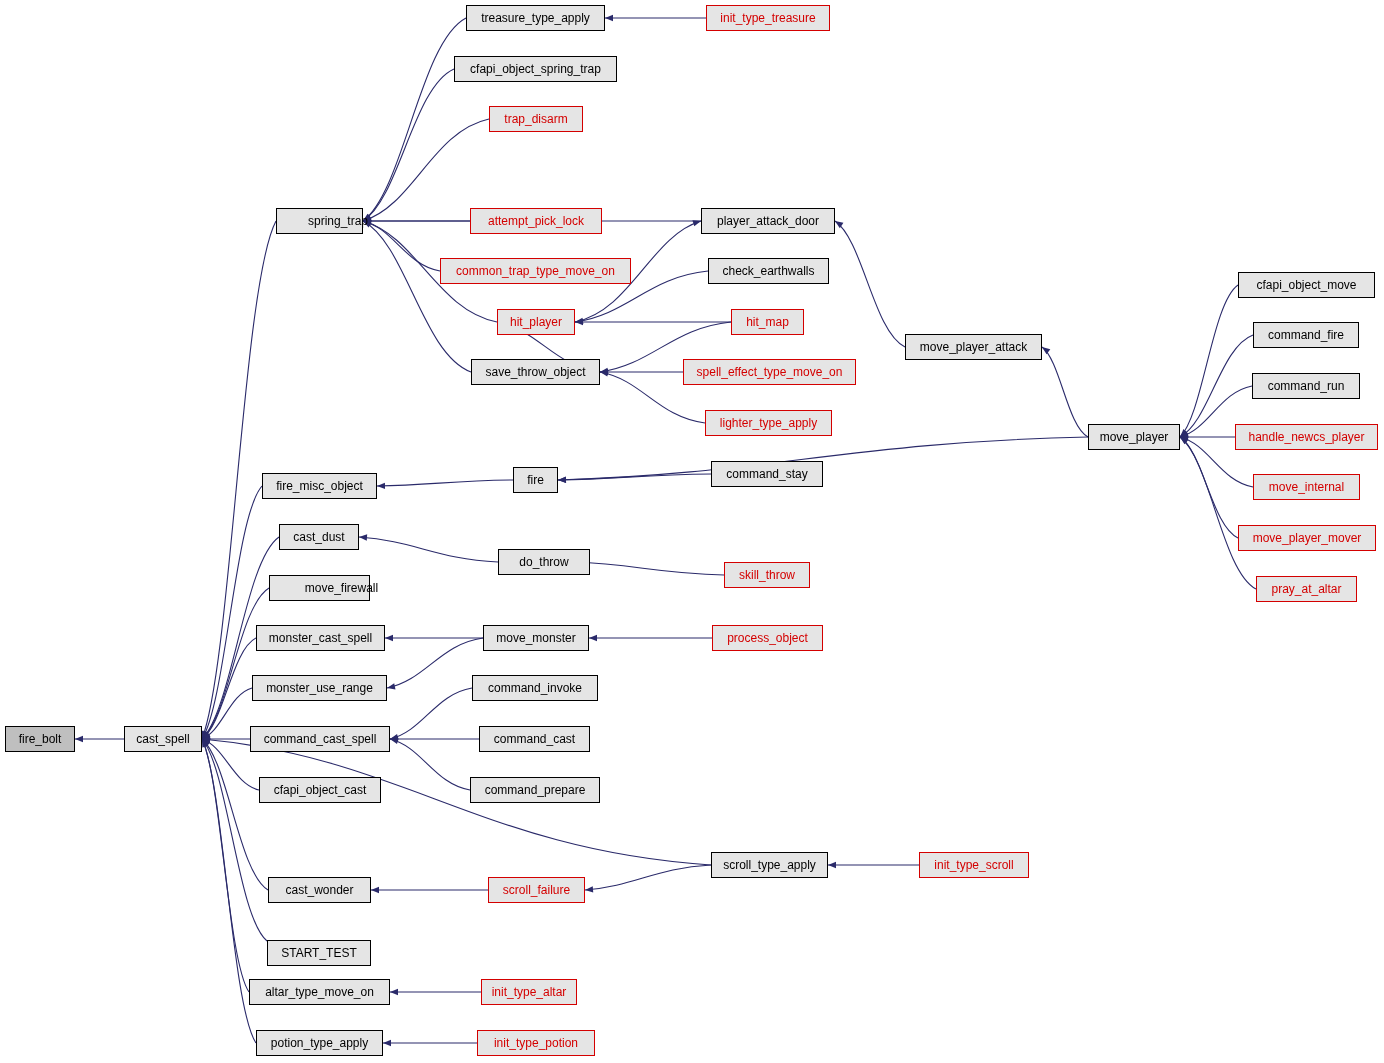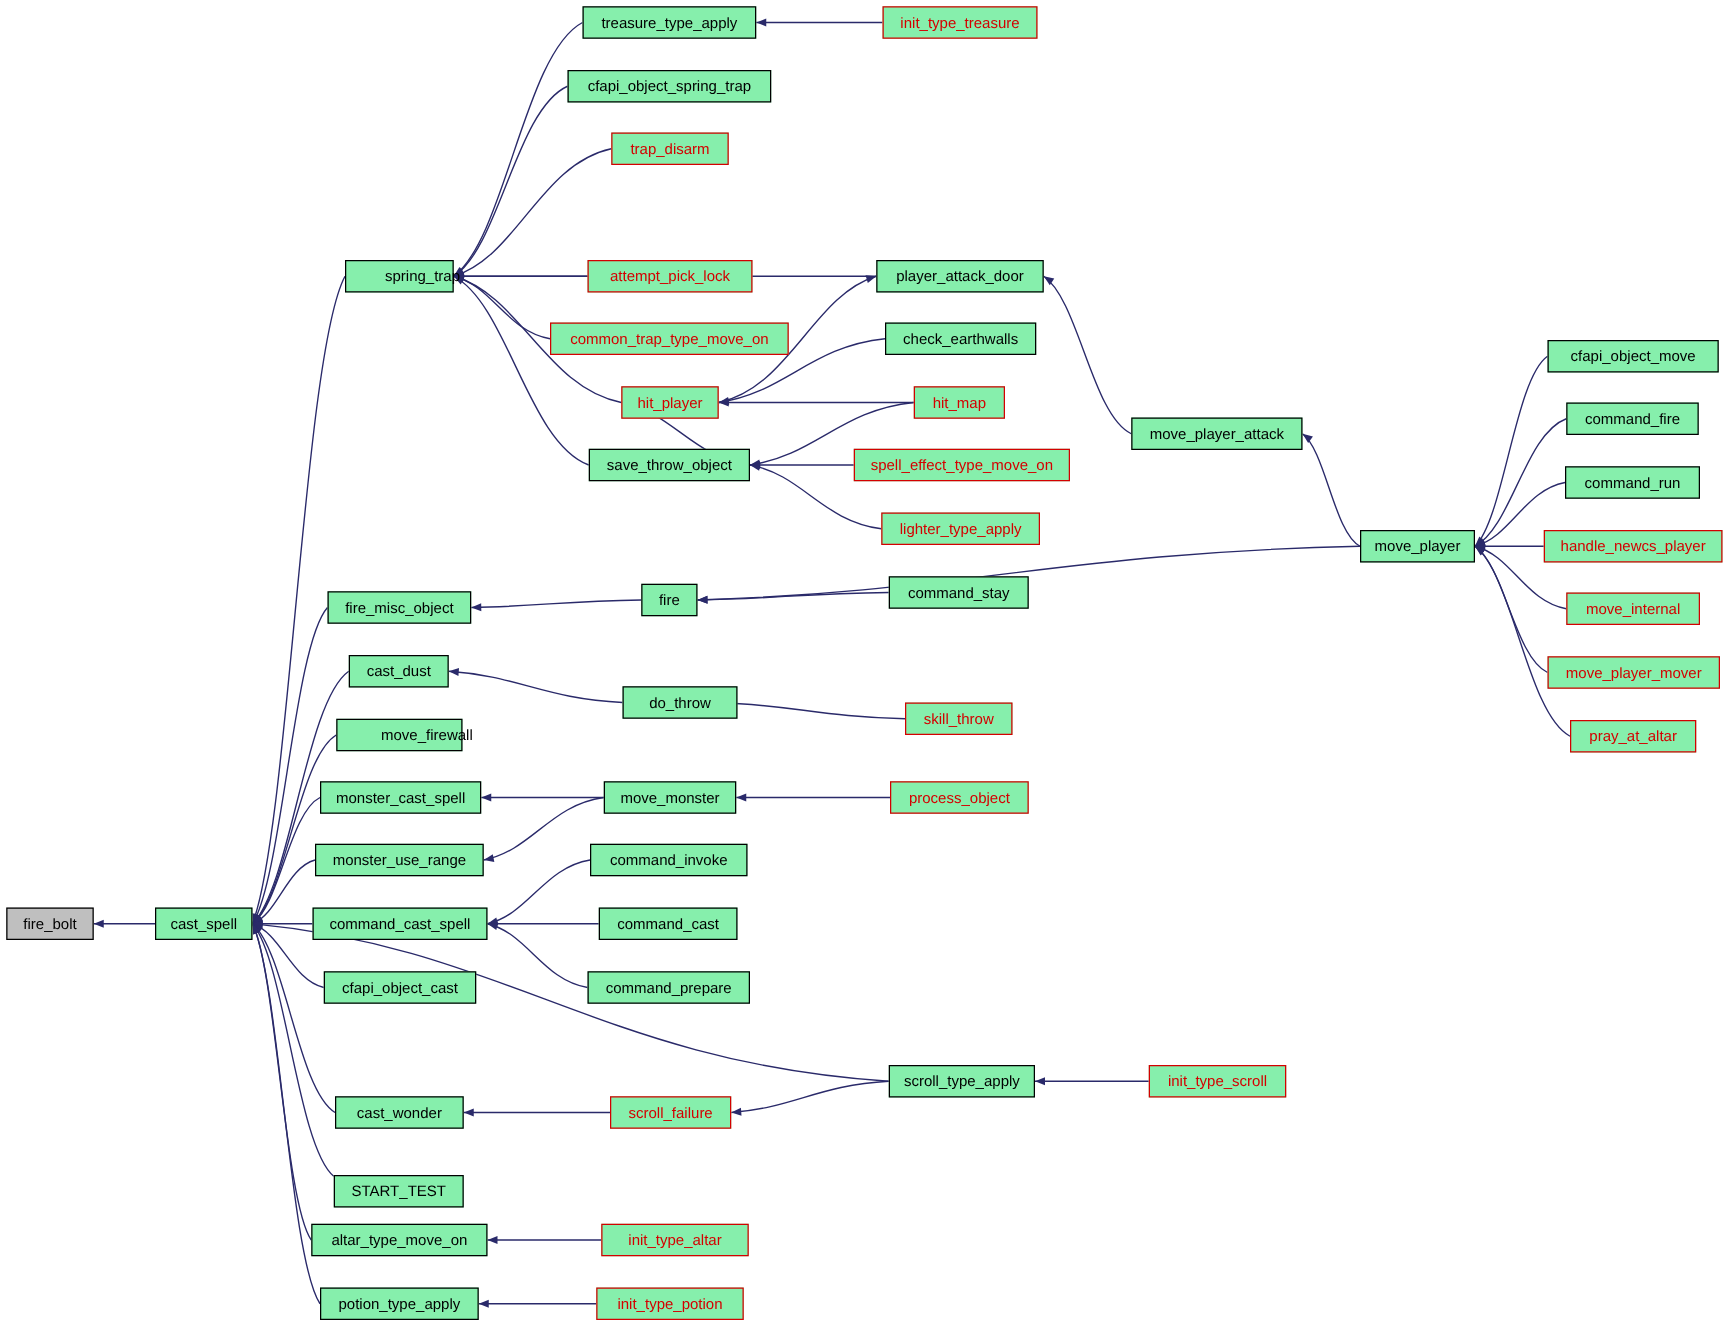--- a/index.html
+++ b/index.html
@@ -11,21 +11,21 @@
     position: relative;
     width: 1384px;
     height: 1063px;
     background: #ffffff;
     font-family: "Liberation Sans", sans-serif;
   }
   .node {
     position: absolute;
     box-sizing: border-box;
     border: 1px solid #000000;
-    background: #86efac;
+    background: #e5e5e5;
     color: #000000;
     font-size: 12px;
     line-height: 1;
     display: flex;
     align-items: center;
     justify-content: center;
     white-space: nowrap;
     height: 26px;
   }
   .node.red {
@@ -306,21 +306,21 @@
       </div>
       <div class="node red" style="left: 488px; top: 877px; width: 97px;">
         <span>scroll_failure</span>
       </div>
       <div class="node" style="left: 267px; top: 928px; width: 104px; margin-top: 12px;">
         <span>START_TEST</span>
       </div>
       <div class="node" style="left: 249px; top: 979px; width: 141px;">
         <span>altar_type_move_on</span>
       </div>
-      <div class="node red" style="left: 481px; top: 979px; width: 118px;">
+      <div class="node red" style="left: 481px; top: 979px; width: 96px;">
         <span>init_type_altar</span>
       </div>
       <div class="node" style="left: 256px; top: 1030px; width: 127px;">
         <span>potion_type_apply</span>
       </div>
       <div class="node red" style="left: 477px; top: 1030px; width: 118px;">
         <span>init_type_potion</span>
       </div>
     </div>
 </div>

